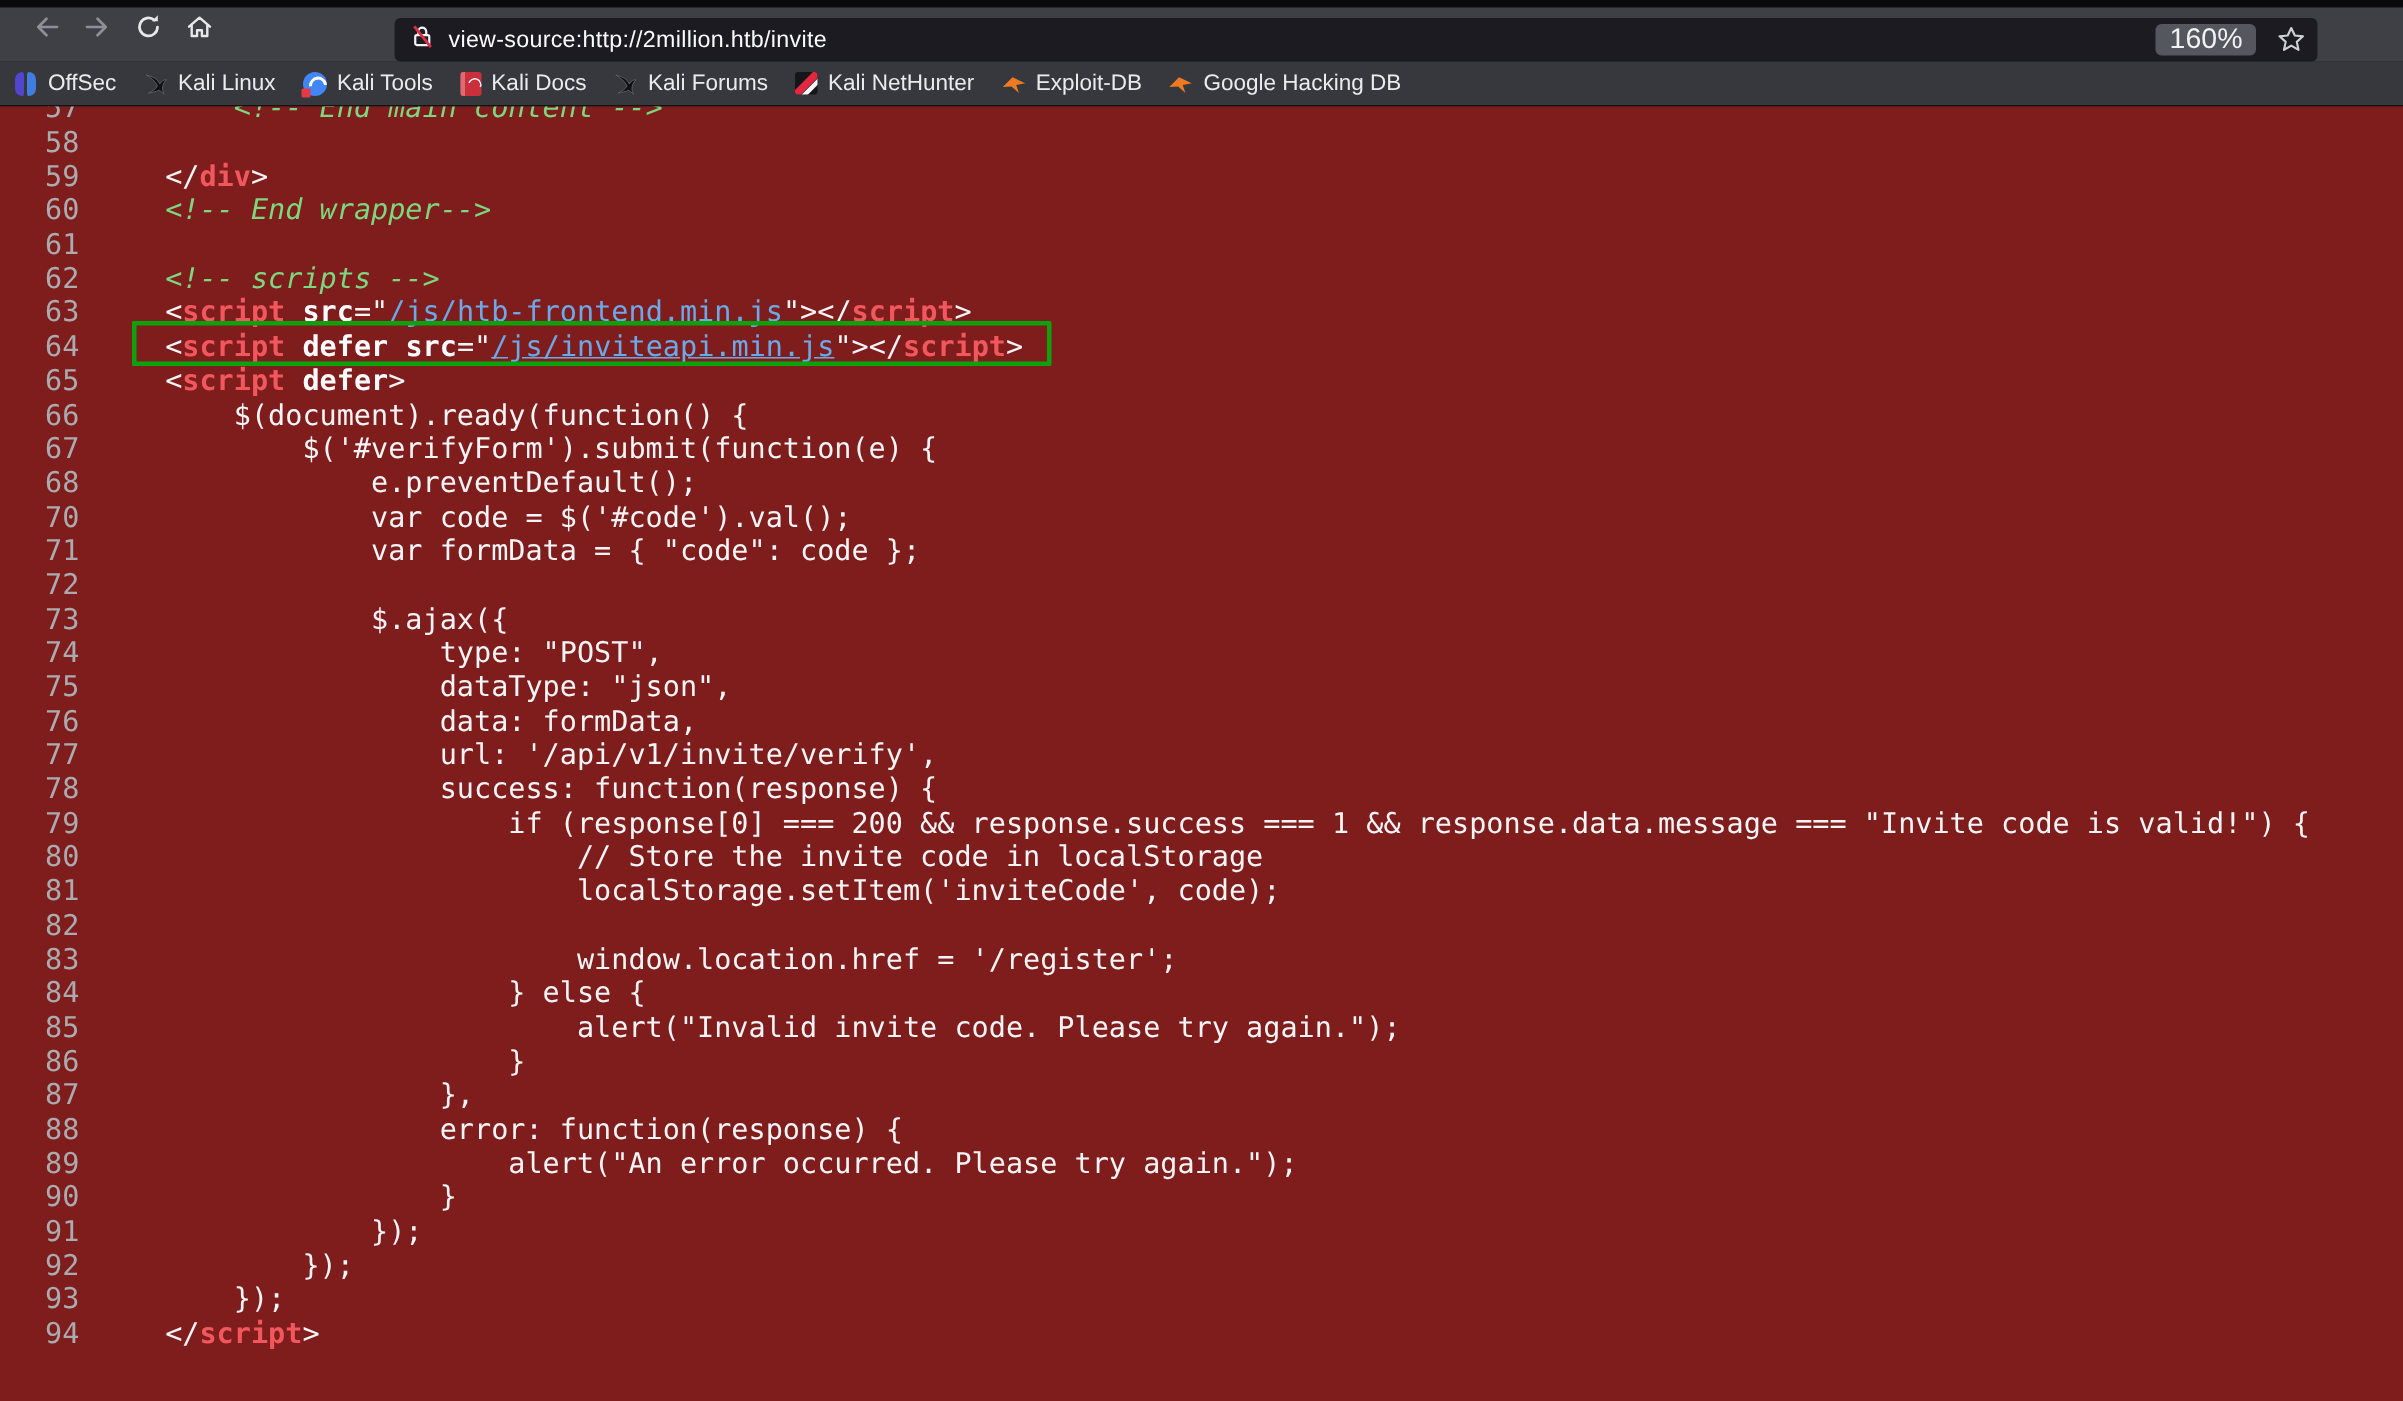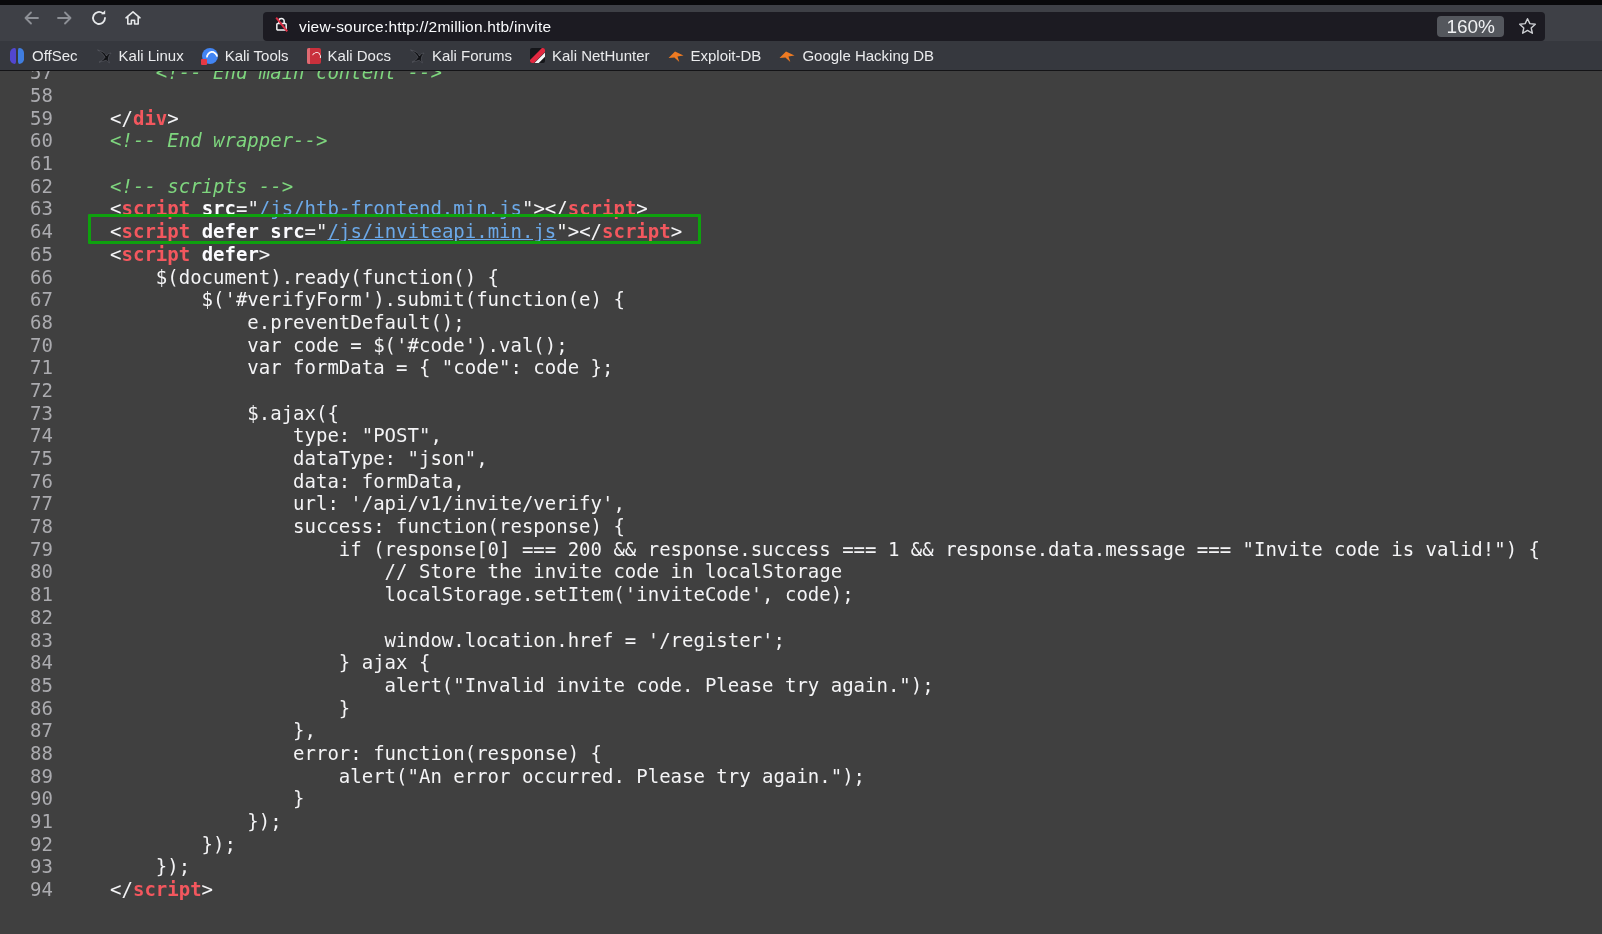--- a/index.html
+++ b/index.html
@@ -30,21 +30,21 @@
 
   .icon-kalidocs{width:14px;height:16px;background:#c9303c;border-radius:2px;}
   .icon-kalidocs::before{content:"";position:absolute;left:0;top:0;width:3px;height:16px;background:#e06a72;border-radius:2px 0 0 2px;}
   .icon-kalidocs::after{content:"";position:absolute;top:4px;left:5px;width:7px;height:7px;border:1.5px solid #fff;border-left-color:transparent;border-bottom-color:transparent;border-radius:50%;transform:rotate(-25deg);}
 
   .icon-nethunter{width:15px;height:15px;background:#15161a;border-radius:2px;overflow:hidden;}
   .icon-nethunter::before{content:"";position:absolute;width:24px;height:5px;background:#e22840;transform:rotate(-45deg);top:5px;left:-4px;}
   .icon-nethunter::after{content:"";position:absolute;width:24px;height:2.5px;background:#f5f6f8;transform:rotate(-45deg);top:11px;left:-3px;}
 
   
-  .content{position:absolute;top:71px;left:0;right:0;bottom:0;background:#404040;overflow:hidden;}
+  .content{position:absolute;top:71px;left:0;right:0;bottom:0;background:#7f1d1d;overflow:hidden;}
   .code{position:relative;top:-9.7px;font-family:"DejaVu Sans Mono",monospace;font-size:19px;line-height:22.7px;color:#f4f4f6;padding-left:30px;}
   .row{white-space:pre;height:22.7px;}
   .ln{color:#ababaf;}
   .cm{color:#7ed67e;font-style:italic;}
   .tg{color:#f3575e;font-weight:bold;}
   .at{color:#fbfbfe;font-weight:bold;}
   .lk{color:#6ca9e8;text-decoration:underline;}
   .annotation-box{position:absolute;left:88px;top:143px;width:613px;height:30px;border:3px solid #0ea10e;border-radius:1px;z-index:2;pointer-events:none;}
 </style>
 </head>
@@ -174,21 +174,21 @@
       <div class="row"><span class="ln">74 </span><span>                    type: "POST",</span></div>
       <div class="row"><span class="ln">75 </span><span>                    dataType: "json",</span></div>
       <div class="row"><span class="ln">76 </span><span>                    data: formData,</span></div>
       <div class="row"><span class="ln">77 </span><span>                    url: '/api/v1/invite/verify',</span></div>
       <div class="row"><span class="ln">78 </span><span>                    success: function(response) {</span></div>
       <div class="row"><span class="ln">79 </span><span>                        if (response[0] === 200 &amp;&amp; response.success === 1 &amp;&amp; response.data.message === "Invite code is valid!") {</span></div>
       <div class="row"><span class="ln">80 </span><span>                            // Store the invite code in localStorage</span></div>
       <div class="row"><span class="ln">81 </span><span>                            localStorage.setItem('inviteCode', code);</span></div>
       <div class="row"><span class="ln">82 </span></div>
       <div class="row"><span class="ln">83 </span><span>                            window.location.href = '/register';</span></div>
-      <div class="row"><span class="ln">84 </span><span>                        } ajax {</span></div>
+      <div class="row"><span class="ln">84 </span><span>                        } else {</span></div>
       <div class="row"><span class="ln">85 </span><span>                            alert("Invalid invite code. Please try again.");</span></div>
       <div class="row"><span class="ln">86 </span><span>                        }</span></div>
       <div class="row"><span class="ln">87 </span><span>                    },</span></div>
       <div class="row"><span class="ln">88 </span><span>                    error: function(response) {</span></div>
       <div class="row"><span class="ln">89 </span><span>                        alert("An error occurred. Please try again.");</span></div>
       <div class="row"><span class="ln">90 </span><span>                    }</span></div>
       <div class="row"><span class="ln">91 </span><span>                });</span></div>
       <div class="row"><span class="ln">92 </span><span>            });</span></div>
       <div class="row"><span class="ln">93 </span><span>        });</span></div>
       <div class="row"><span class="ln">94 </span><span>    &lt;/</span><span class="tg">script</span><span>&gt;</span></div>

